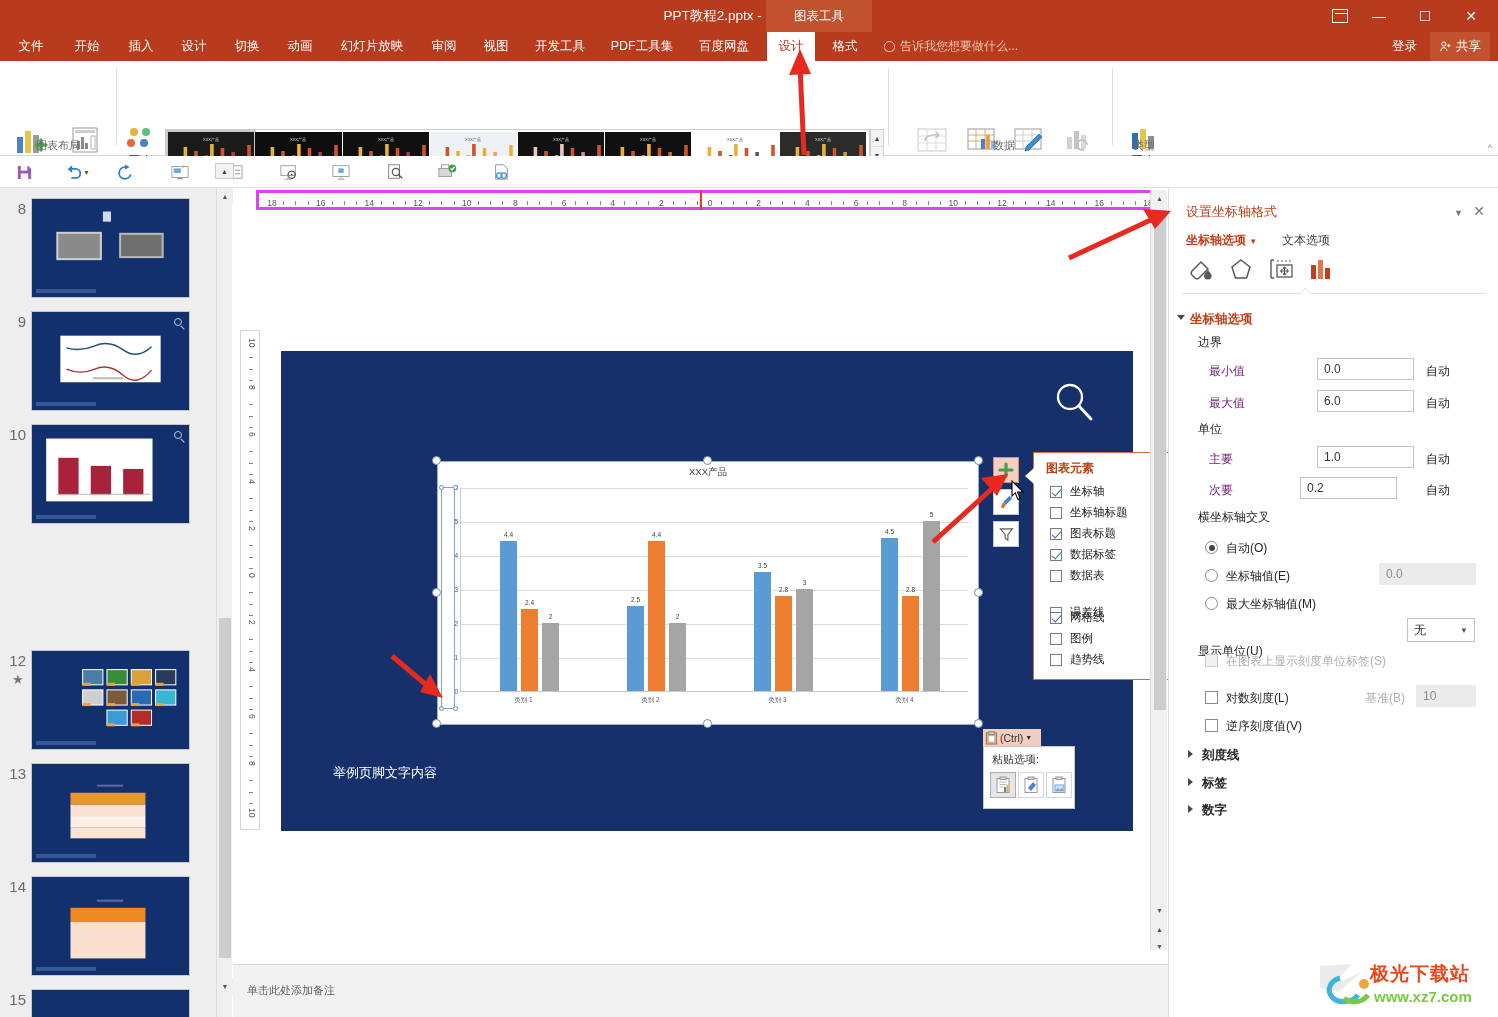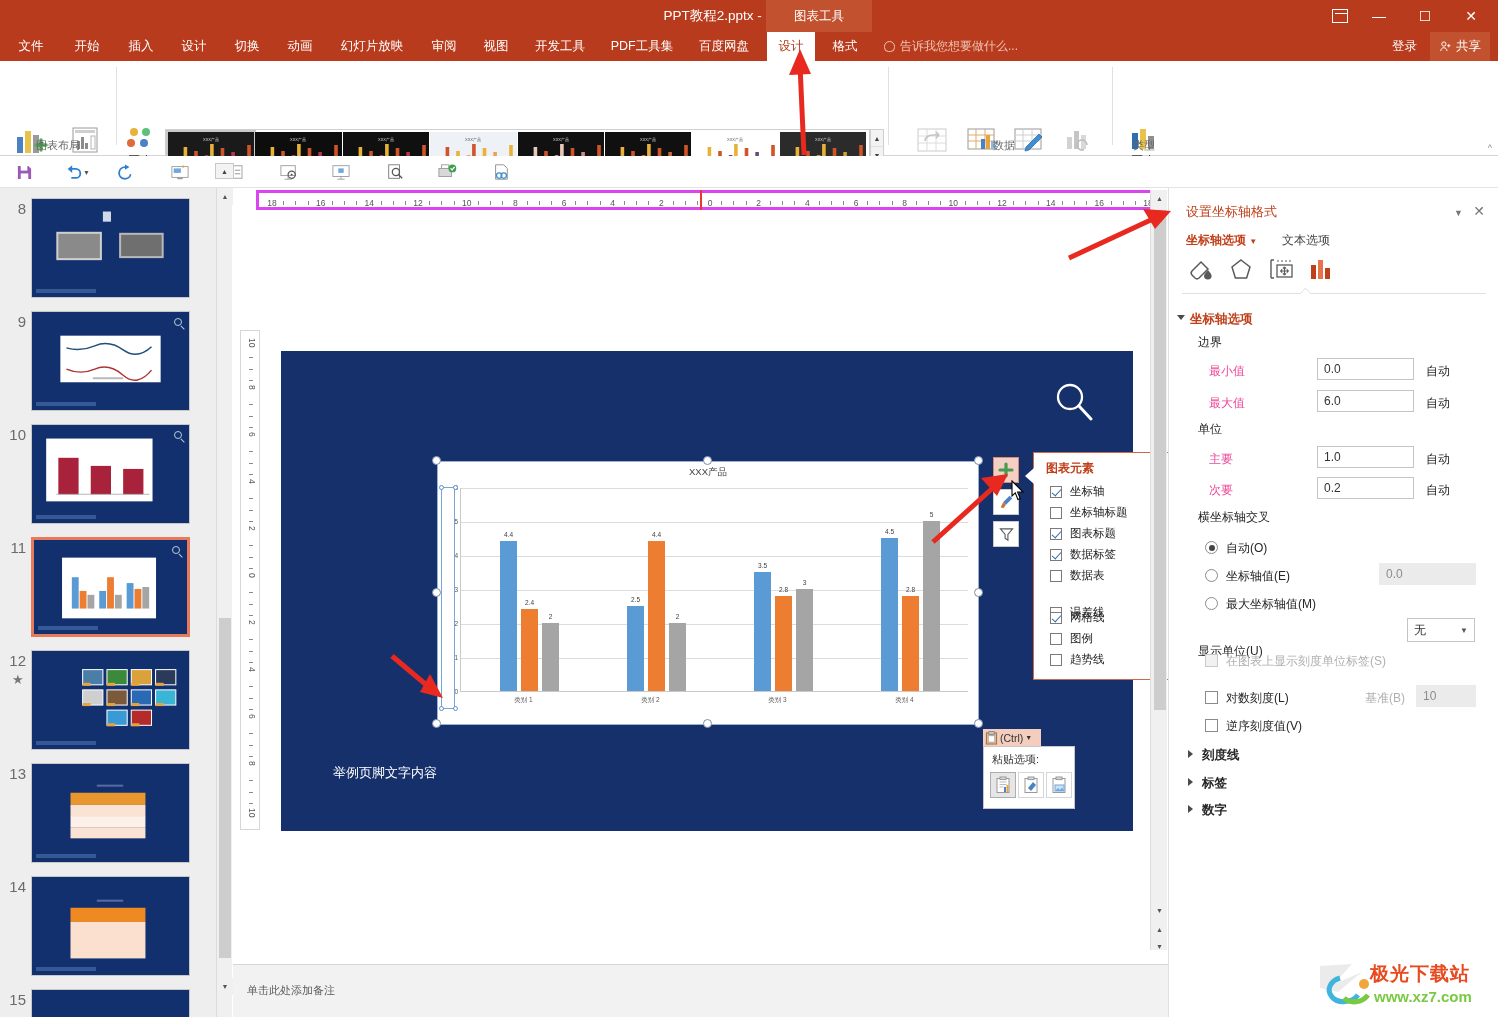--- a/index.html
+++ b/index.html
@@ -173,21 +173,21 @@
   .tp-ico{ position:absolute; top:0; width:34px; height:30px; }
   .tp-rule{ position:absolute; left:13px; top:105px; width:304px; height:1px; background:#e0e0e0; }
   .tp-caret{ position:absolute; left:131px; top:100px; width:11px; height:6px; }
   .sec-head{ position:absolute; left:21px; font-size:12.5px; color:#c0401a; font-weight:bold; }
   .tri{ position:absolute; width:0; height:0; }
   .tri-d{ border-left:4px solid transparent; border-right:4px solid transparent;
     border-top:5px solid #4a4a4a; }
   .tri-r{ border-top:4px solid transparent; border-bottom:4px solid transparent;
     border-left:5px solid #4a4a4a; }
   .lbl{ position:absolute; font-size:12px; color:#262626; }
-  .lbl.sub{ color:#ec4899; }
+  .lbl.sub{ color:#701a75; }
   .lbl.dis{ color:#b0b0b0; }
   .fld{ position:absolute; height:22px; border:1px solid #c4c4c4; background:#fff;
     font-size:12px; color:#333; padding-left:6px; line-height:20px; }
   .fld.dis{ background:#ebebeb; border-color:#ebebeb; color:#8d8d8d; }
   .auto{ position:absolute; font-size:12px; color:#262626; }
   .radio{ position:absolute; width:13px; height:13px; border:1px solid #8a8a8a;
     border-radius:50%; background:#fff; }
   .radio.on:after{ content:""; position:absolute; left:2.5px; top:2.5px; width:6px; height:6px;
     border-radius:50%; background:#444; }
   .chk{ position:absolute; width:13px; height:13px; border:1px solid #8a8a8a; background:#fff; }
@@ -604,35 +604,20 @@
     <div class="thumb-row" style="top: 236px; height: 100px;">
       <div class="tnum" style="top: 2px;">10</div>
       <div class="tframe" style="top: 0px; height: 100px;"><svg width="100%" height="100%" viewBox="0 0 155 96">
           <rect x="14" y="13" width="105" height="62" fill="#fff"></rect>
           <rect x="26" y="32" width="20" height="36" fill="#a8223b"></rect>
           <rect x="58" y="40" width="20" height="28" fill="#a8223b"></rect>
           <rect x="90" y="43" width="20" height="25" fill="#a8223b"></rect>
           <path d="M24 68h92" stroke="#999" stroke-width=".7"></path>
         </svg><div class="tfooter"></div><div class="tmag"></div></div>
     </div>
-    <div class="thumb-row" style="top: 349px; height: 100px;">
-      <div class="tnum" style="top: 2px;">11</div>
-      <div class="tframe cur" style="top: 0px; height: 100px;"><svg width="100%" height="100%" viewBox="0 0 155 96">
-          <rect x="28" y="18" width="96" height="62" fill="#fff"></rect>
-          <rect x="38" y="38" width="7" height="32" fill="#5b9bd5"></rect>
-          <rect x="46" y="52" width="7" height="18" fill="#ed7d31"></rect>
-          <rect x="54" y="56" width="7" height="14" fill="#a5a5a5"></rect>
-          <rect x="66" y="52" width="7" height="18" fill="#5b9bd5"></rect>
-          <rect x="74" y="38" width="7" height="32" fill="#ed7d31"></rect>
-          <rect x="82" y="56" width="7" height="14" fill="#a5a5a5"></rect>
-          <rect x="94" y="44" width="7" height="26" fill="#5b9bd5"></rect>
-          <rect x="102" y="50" width="7" height="20" fill="#ed7d31"></rect>
-          <rect x="110" y="48" width="7" height="22" fill="#a5a5a5"></rect>
-        </svg><div class="tfooter"></div><div class="tmag"></div></div>
-    </div>
     <div class="thumb-row" style="top: 462px; height: 100px;">
       <div class="tnum" style="top: 2px;">12</div>
       <div style="position: absolute; left: 12px; top: 22px; font-size: 13px; color: rgb(119, 119, 119);">★</div>
       <div class="tframe" style="top: 0px; height: 100px;"><svg width="100%" height="100%" viewBox="0 0 155 96">
           <rect x="50" y="18" width="20" height="15" fill="#4a7ea8" stroke="#fff"></rect>
           <rect x="50" y="31" width="8" height="3" fill="#e8a33d"></rect>
           <rect x="74" y="18" width="20" height="15" fill="#3a8a3a" stroke="#fff"></rect>
           <rect x="74" y="31" width="8" height="3" fill="#e8a33d"></rect>
           <rect x="98" y="18" width="20" height="15" fill="#d9a23a" stroke="#fff"></rect>
           <rect x="98" y="31" width="8" height="3" fill="#e8a33d"></rect>
@@ -1047,21 +1032,21 @@
   <div class="fld" style="left:148px;top:202px;width:97px;">6.0</div>
   <div class="auto" style="left:257px;top:207px;">自动</div>
 
   <div class="lbl" style="left:29px;top:233px;">单位</div>
 
   <div class="lbl sub" style="left:40px;top:263px;">主要</div>
   <div class="fld" style="left:148px;top:258px;width:97px;">1.0</div>
   <div class="auto" style="left:257px;top:263px;">自动</div>
 
   <div class="lbl sub" style="left:40px;top:294px;">次要</div>
-  <div class="fld" style="left:148px;top:289px;width:97px;">0.2</div>
+  <div class="fld" style="left:131px;top:289px;width:97px;">0.2</div>
   <div class="auto" style="left:257px;top:294px;">自动</div>
 
   <div class="lbl" style="left:29px;top:321px;">横坐标轴交叉</div>
 
   <div class="radio on" style="left:36px;top:353px;"></div>
   <div class="lbl" style="left:57px;top:352px;">自动(O)</div>
 
   <div class="radio" style="left:36px;top:381px;"></div>
   <div class="lbl" style="left:57px;top:380px;">坐标轴值(E)</div>
   <div class="fld dis" style="left:210px;top:375px;width:97px;">0.0</div>

